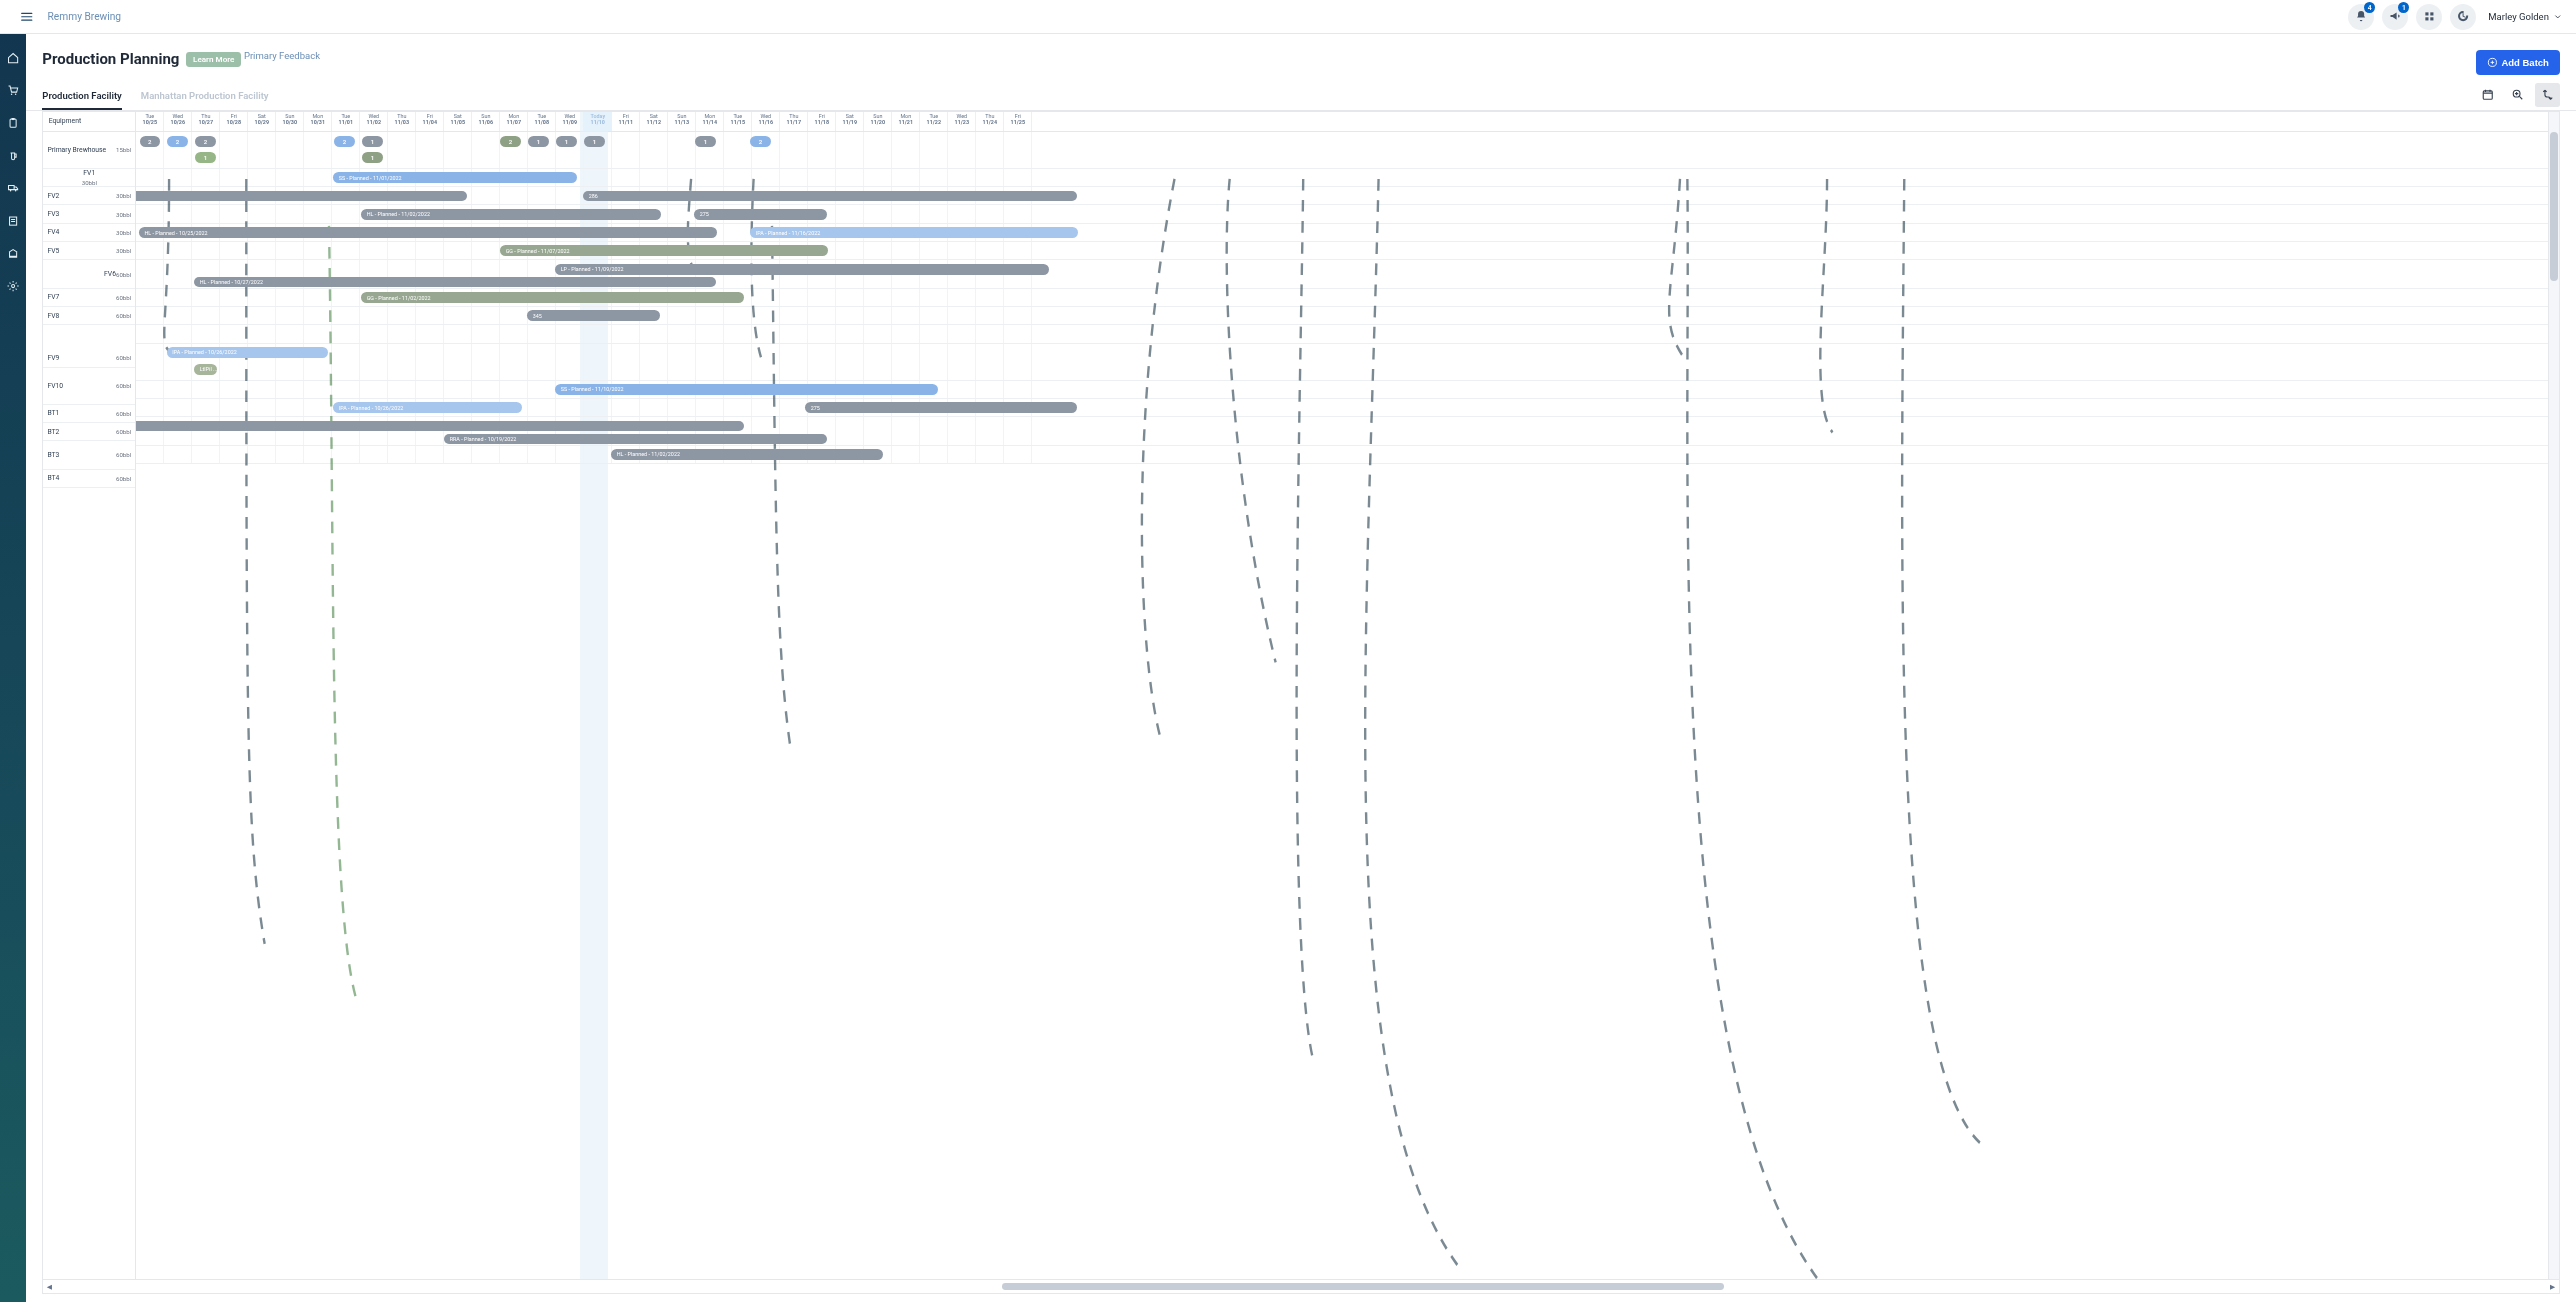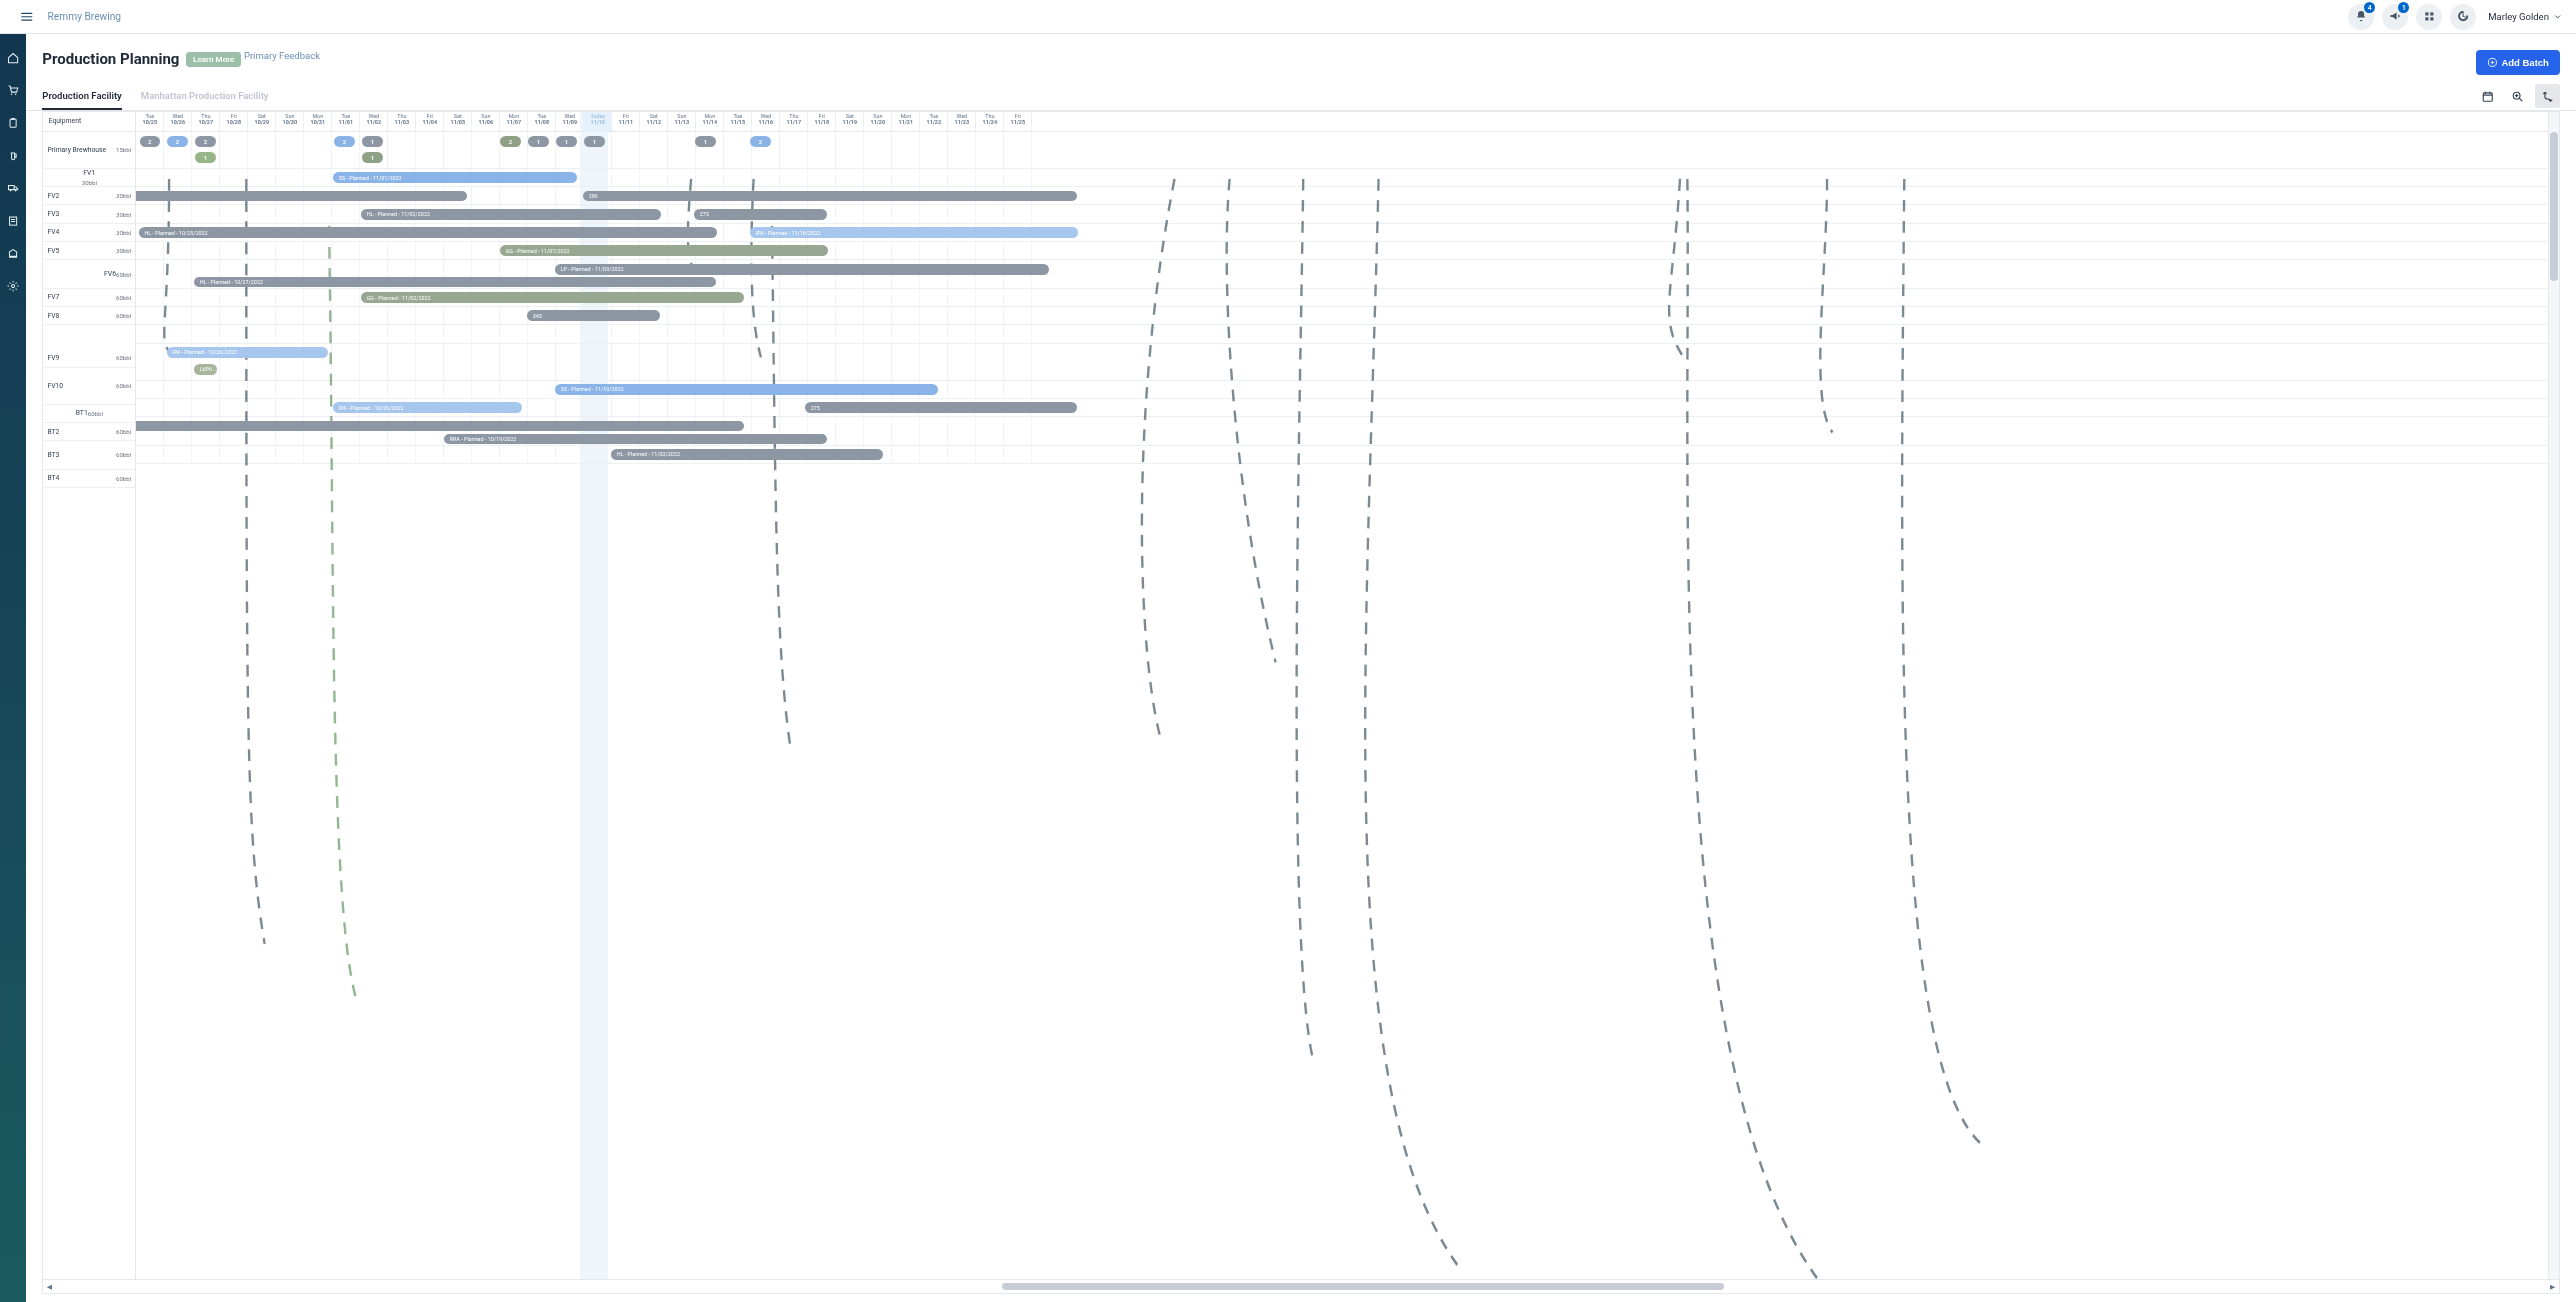--- a/index.html
+++ b/index.html
@@ -24,21 +24,21 @@
 .content { flex: 1; display: flex; flex-direction: column; overflow: hidden; }
 .header { padding: 16.3px 16.3px 8.1px 16.3px; display: flex; align-items: flex-start; justify-content: space-between; }
 .header-left { display: flex; flex-direction: row; gap: 2.7px; }
 .title-row { display: flex; align-items: center; gap: 6.8px; }
 .page-title { font-size: 15px; font-weight: 700; color: #1f2937; }
 .learn-more { background: #9BBFA8; color: #fff; font-size: 8.1px; font-weight: 600; padding: 2.7px 6.8px; border-radius: 3.4px; cursor: pointer; }
 .feedback { color: #6B8FB5; font-size: 9.5px; cursor: pointer; }
 .add-batch { background: #2563EB; color: #fff; border: none; border-radius: 4.1px; padding: 6.8px 10.8px; font-size: 9.5px; font-weight: 600; display: flex; align-items: center; gap: 4.1px; cursor: pointer; }
 
 
-.tabs-row { display: flex; align-items: center; padding: 0 16.3px; border-bottom: 0.7px solid #e5e7eb; gap: 27px; }
+.tabs-row { display: flex; align-items: flex-start; padding: 0 16.3px; border-bottom: 0.7px solid #e5e7eb; gap: 27px; }
 .tabs { display: flex; gap: 19px; }
 .tab { font-size: 9.5px; font-weight: 600; color: #BCC5D0; padding: 6.8px 0; cursor: pointer; }
 .tab.active { color: #1f2937; border-bottom: 2px solid #1f2937; }
 .tabs-spacer { flex: 1; }
 .tool-group { display: flex; align-items: center; gap: 5.4px; }
 .tool-btn { width: 24.4px; height: 24.4px; display: flex; align-items: center; justify-content: center; border-radius: 2.7px; cursor: pointer; color: #374151; }
 .tool-btn.active { background: #e5e7eb; }
 
 
 .gantt-wrap { flex: 1; padding: 0 16.3px 8.1px; overflow: hidden; display: flex; flex-direction: column; }
@@ -274,21 +274,21 @@
                   <span class="cap">60bbl</span>
                 </div>
                 <div class="side-row" style="height: 18.3px; margin-top: 24px;">
                   <span>FV9</span>
                   <span class="cap">60bbl</span>
                 </div>
                 <div class="side-row" style="height: 37px;">
                   <span>FV10</span>
                   <span class="cap">60bbl</span>
                 </div>
-                <div class="side-row" style="height: 18.3px; justify-content: center;">
+                <div class="side-row" style="height: 18.3px;">
                   <span>BT1</span>
                   <span class="cap">60bbl</span>
                 </div>
                 <div class="side-row" style="height: 18.3px;">
                   <span>BT2</span>
                   <span class="cap">60bbl</span>
                 </div>
                 <div class="side-row" style="height: 28.4px;">
                   <span>BT3</span>
                   <span class="cap">60bbl</span>

